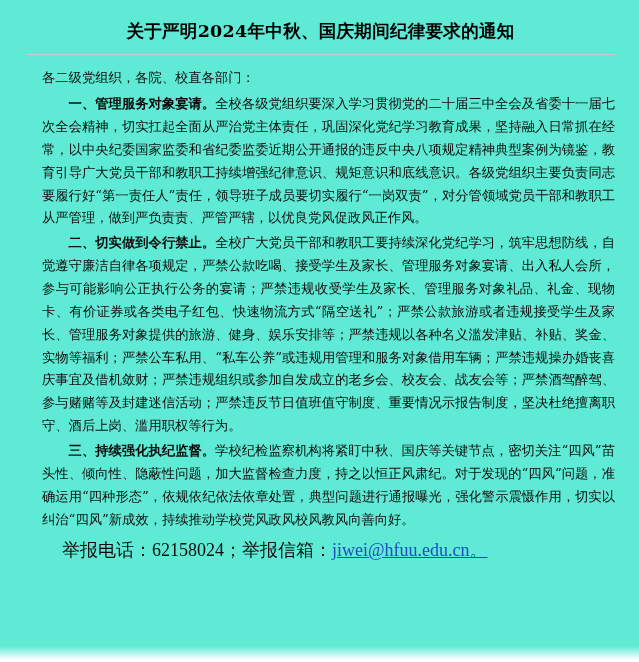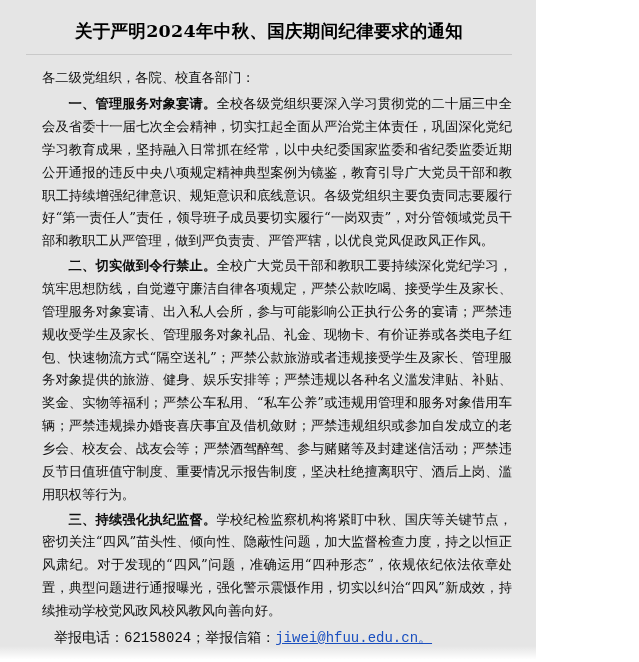--- a/index.html
+++ b/index.html
@@ -9,25 +9,25 @@
   }
   body {
     width: 639px;
     height: 662px;
     font-family: "DejaVu Sans", "Liberation Sans", sans-serif;
     color: #111111;
     overflow: hidden;
   }
   .page {
     position: relative;
-    width: 536px;
+    width: 639px;
     height: 662px;
     box-sizing: border-box;
     padding: 12px 24px 0 26px;
-    background: #e5e5e5;
+    background: #5eead4;
   }
   .doc-title {
     text-align: center;
     font-family: "DejaVu Serif", "Liberation Serif", serif;
     font-weight: bold;
     font-size: 17.5px;
     letter-spacing: 0.3px;
     color: #000000;
     line-height: 1.5;
     margin: 6px 0 10px 0;
@@ -54,22 +54,22 @@
   }
   .para.salutation {
     text-indent: 0;
     margin-bottom: 3px;
   }
   .para.closing {
     text-indent: 2em;
     margin-top: 14px;
   }
   .contact-line {
-    font-family: Liberation Mono, monospace;
-    font-size: 14px;
+    font-family: Liberation Serif, serif;
+    font-size: 18px;
     line-height: 1.7;
     text-indent: 2em;
     margin-top: 4px;
     color: #0d0d0d;
   }
   .mail {
     color: #1a4fbf;
     text-decoration: underline;
   }
   .bold {

